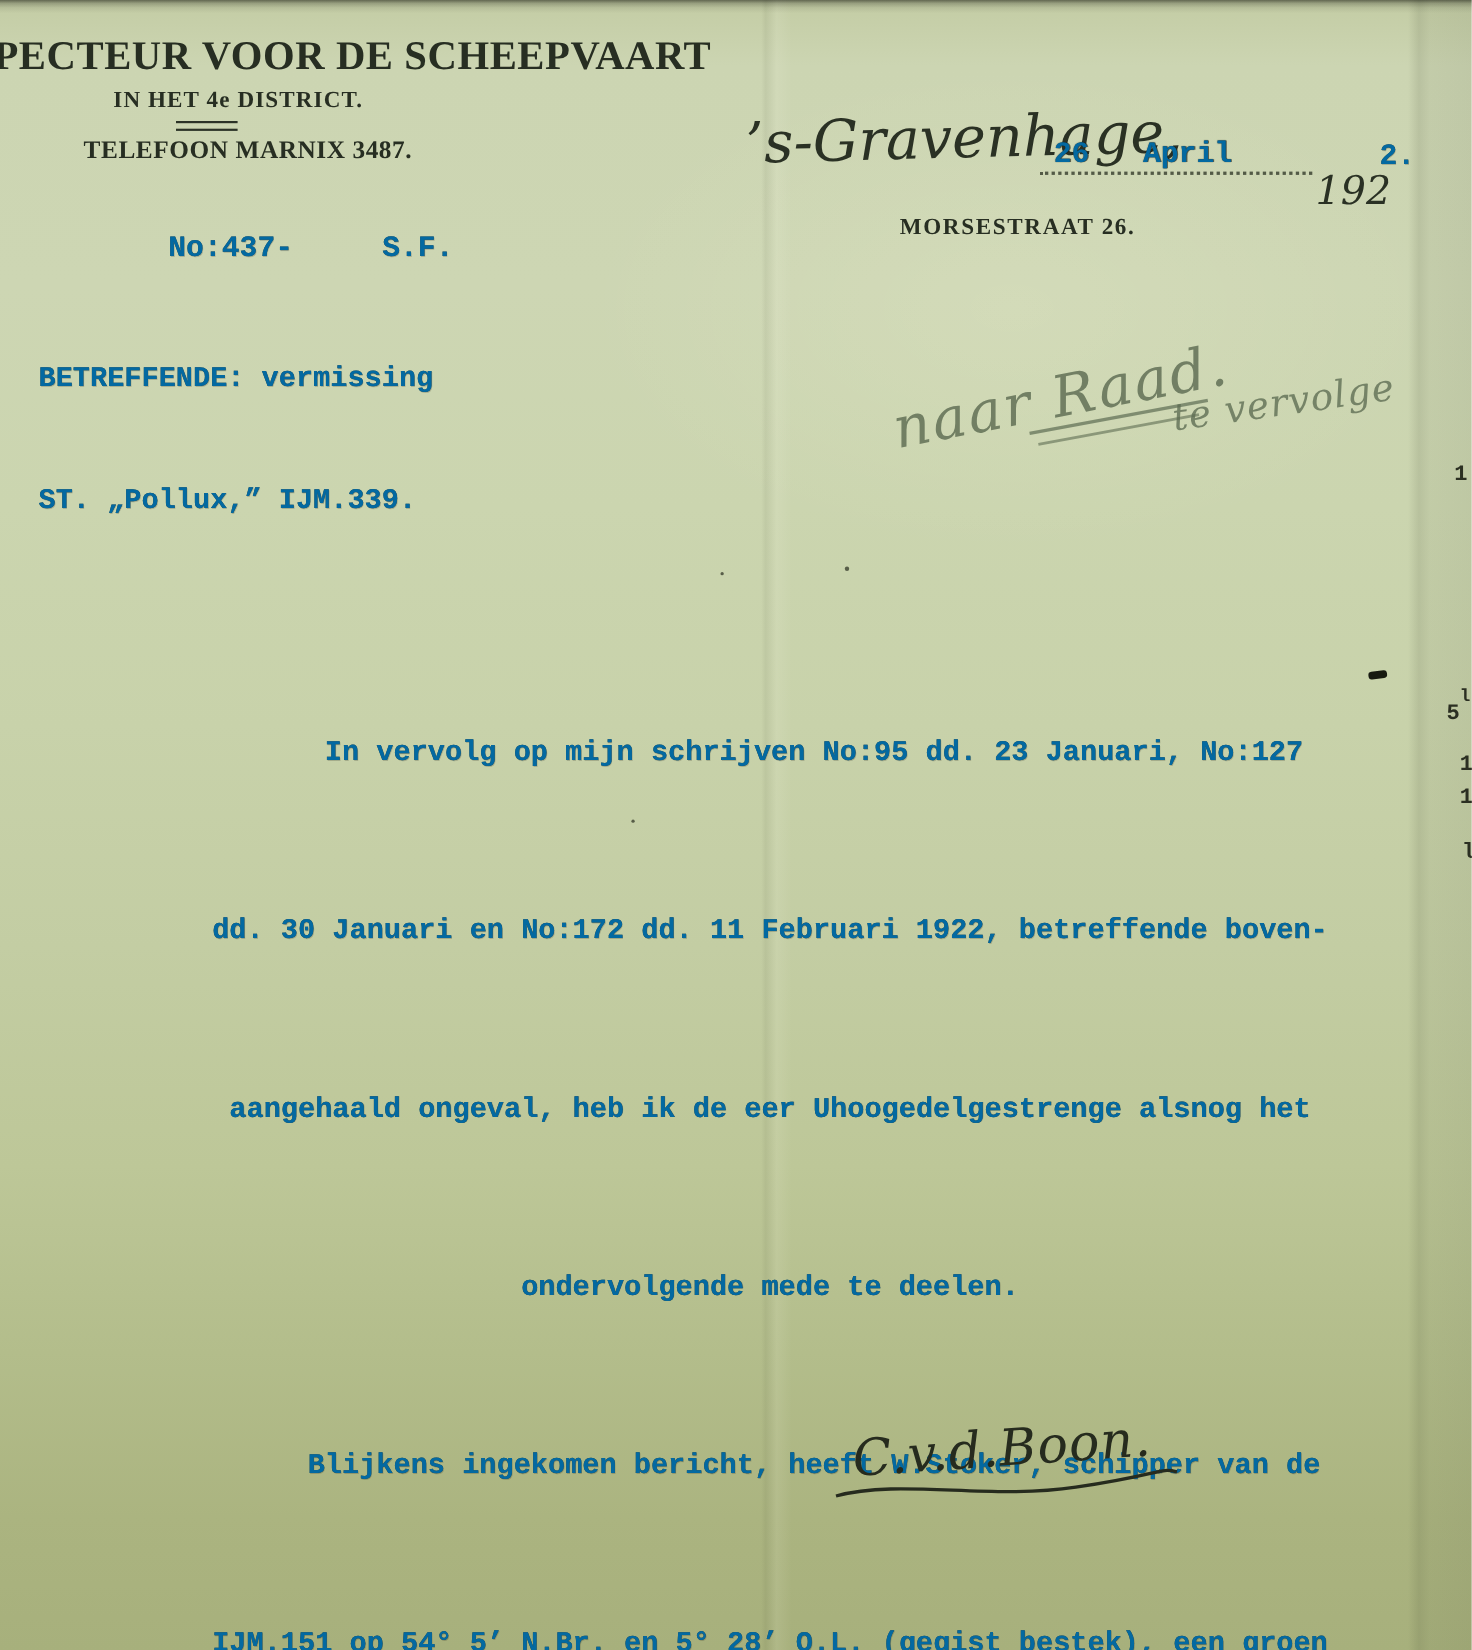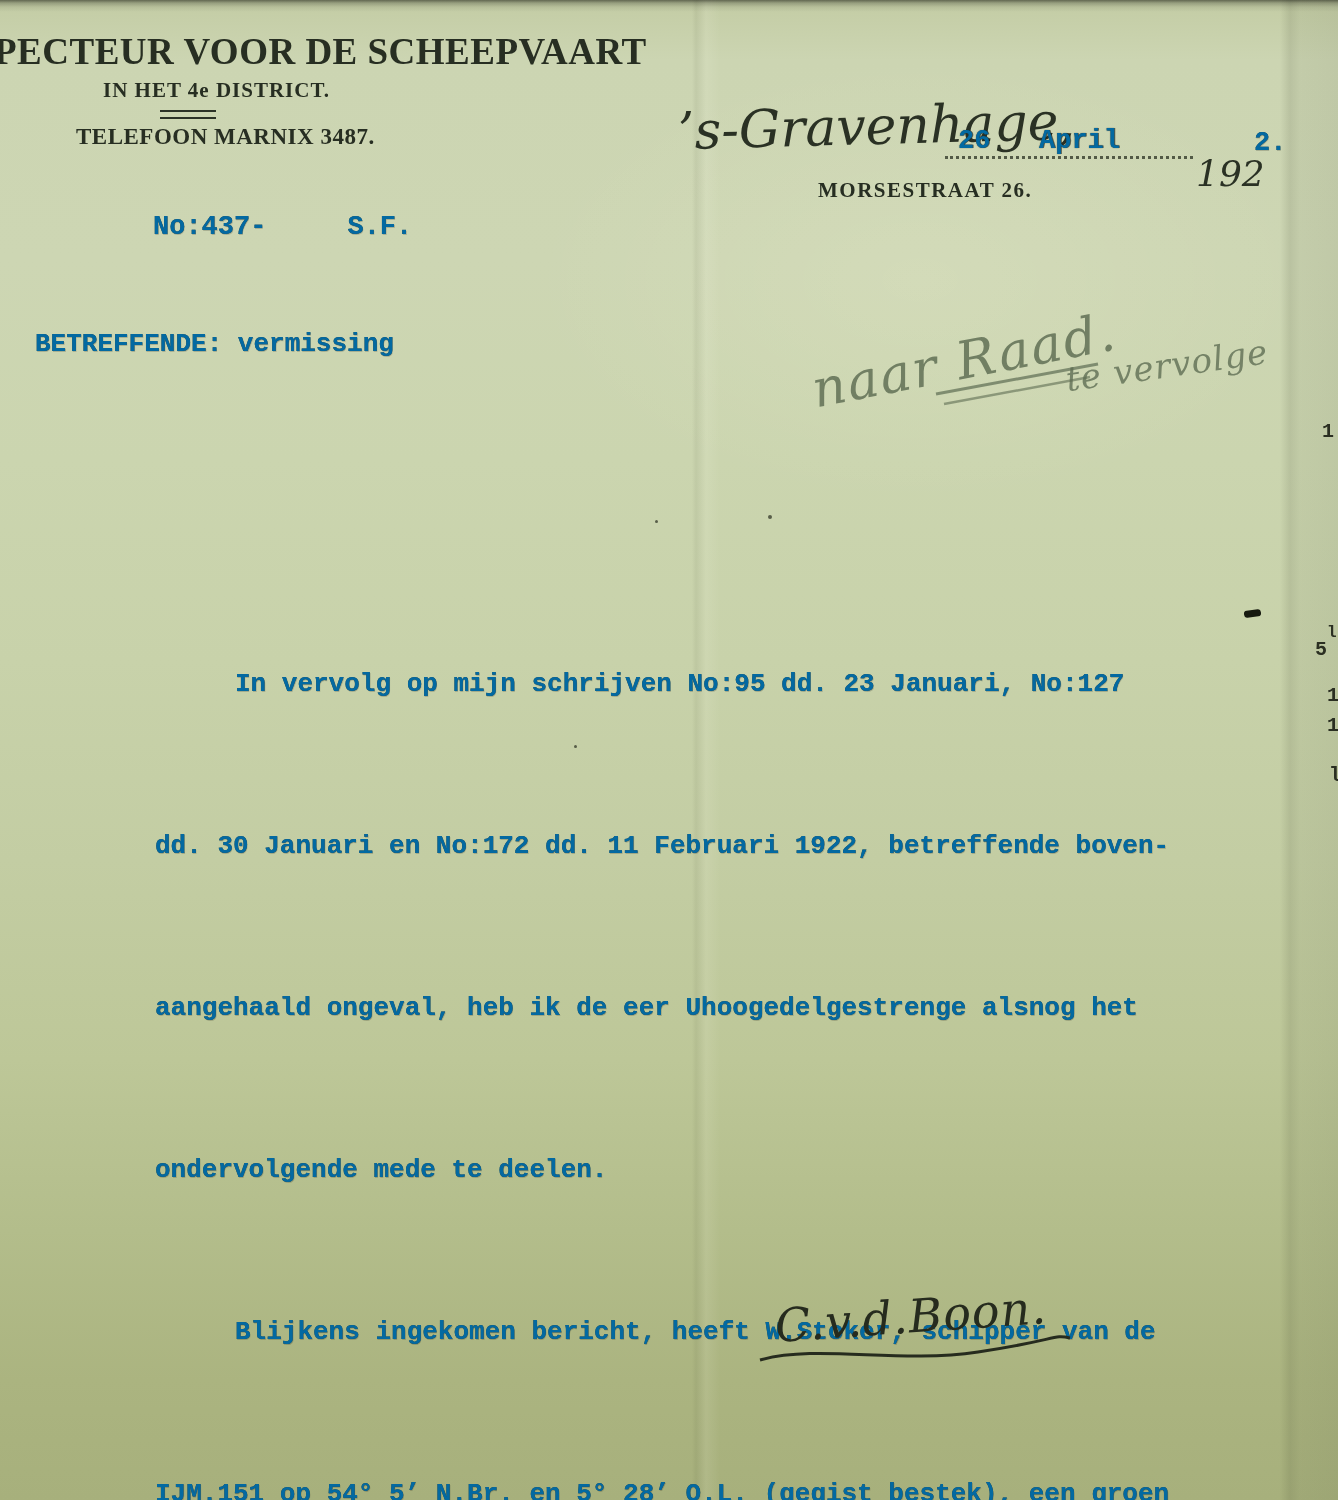--- a/index.html
+++ b/index.html
@@ -32,23 +32,23 @@
   .divider{left:160px;top:110px;width:56px;height:5px;border-top:2px solid #2b3226;border-bottom:2px solid #2b3226;}
   .phone{left:76px;top:124px;font-size:23px;letter-spacing:0.5px;}
   .refline{left:153px;top:212px;font-size:27px;}
   .subject{left:35px;top:252px;font-size:26px;line-height:37px;}
   .city{left:678px;top:96px;font-size:52px;font-style:italic;color:#2a3124;
         font-family:"DejaVu Serif",serif;transform:rotate(-1.5deg);white-space:nowrap;}
   .dotline{left:945px;top:130px;width:248px;height:26px;border-bottom:3px dotted rgba(42,48,34,0.75);}
   .typed-date{left:958px;top:126px;font-size:27px;text-shadow:0 0 1px rgba(30,34,24,0.9),1px 0 0 rgba(30,34,24,0.6);}
   .year-printed{left:1196px;top:124px;font-size:36px;font-style:italic;color:#2a3124;font-family:"DejaVu Serif",serif;margin-top:29px;}
   .year-typed{left:1254px;top:128px;font-size:27px;}
-  .street{left:818px;top:178px;font-size:21px;letter-spacing:1.5px;}
+  .street{left:818px;top:194px;font-size:21px;letter-spacing:1.5px;}
   .body-block{left:155px;top:549px;width:1090px;font-size:26px;line-height:54px;}
-  .line{height:54px;}
+  .line{height:54px;text-align:center;}
   .line.indent{padding-left:80px;}
   .annotation-svg{left:788px;top:258px;width:480px;height:160px;}
   .signature-svg{left:748px;top:1272px;width:340px;height:115px;}
   .hand{font-family:"DejaVu Serif",serif;font-style:italic;}
   .edge-frag{position:absolute;font-family:"Liberation Mono",monospace;font-weight:bold;
              color:#2b2f22;font-size:20px;}
   .ink-dash{position:absolute;left:1244px;top:610px;width:17px;height:7px;background:#171a10;
             border-radius:3px;transform:rotate(-7deg);}
   .speck{position:absolute;background:rgba(40,44,30,0.7);border-radius:50%;}
 </style>
@@ -61,20 +61,21 @@
   <div class="abs lh org">PECTEUR VOOR DE SCHEEPVAART</div>
   <div class="abs lh district">IN HET 4e DISTRICT.</div>
   <div class="abs divider"></div>
   <div class="abs lh phone">TELEFOON MARNIX 3487.</div>
 </div>
 
 <div class="abs tw refline">No:437-     S.F.</div>
 
 <div class="abs tw subject">
   <div>BETREFFENDE: vermissing</div>
+  <div>ST. „Pollux,” IJM.339.</div>
 </div>
 
 <div>
   <div class="abs city">’s-Gravenhage,</div>
   <div class="abs dotline"></div>
   <div class="abs tw typed-date">26   April</div>
   <div class="abs year-printed">192</div>
   <div class="abs tw year-typed">2.</div>
   <div class="abs lh street">MORSESTRAAT 26.</div>
 </div>

